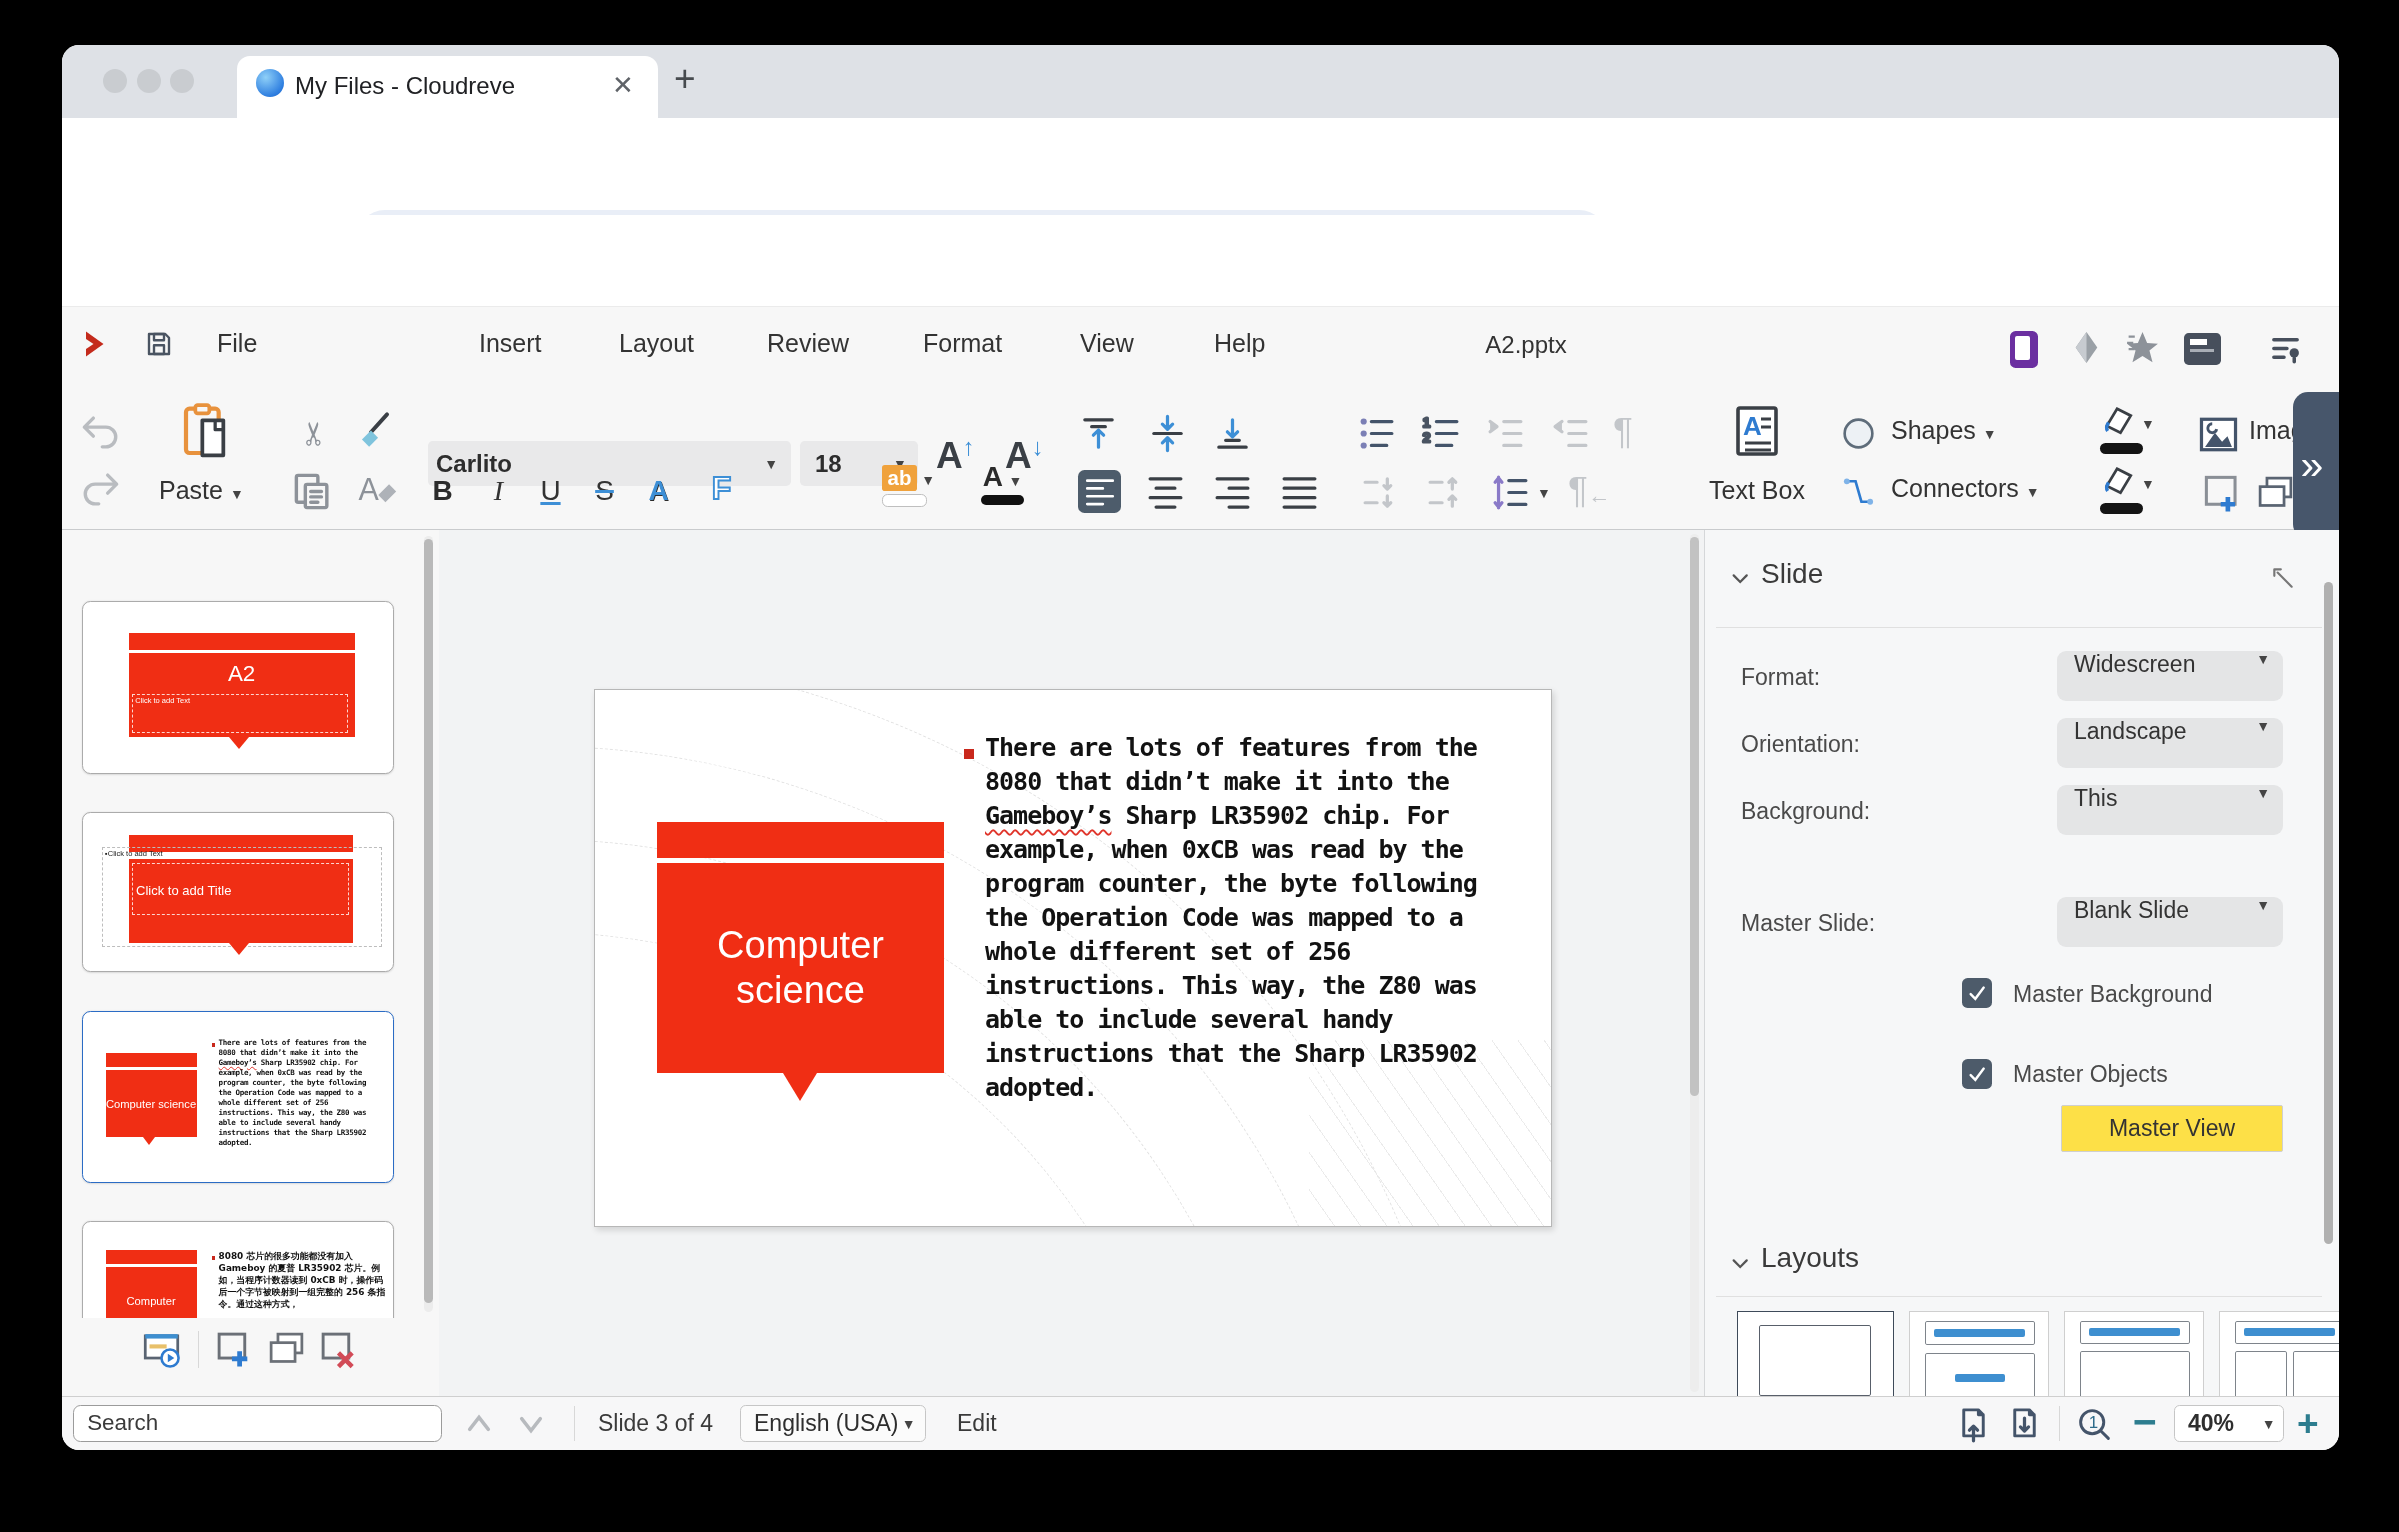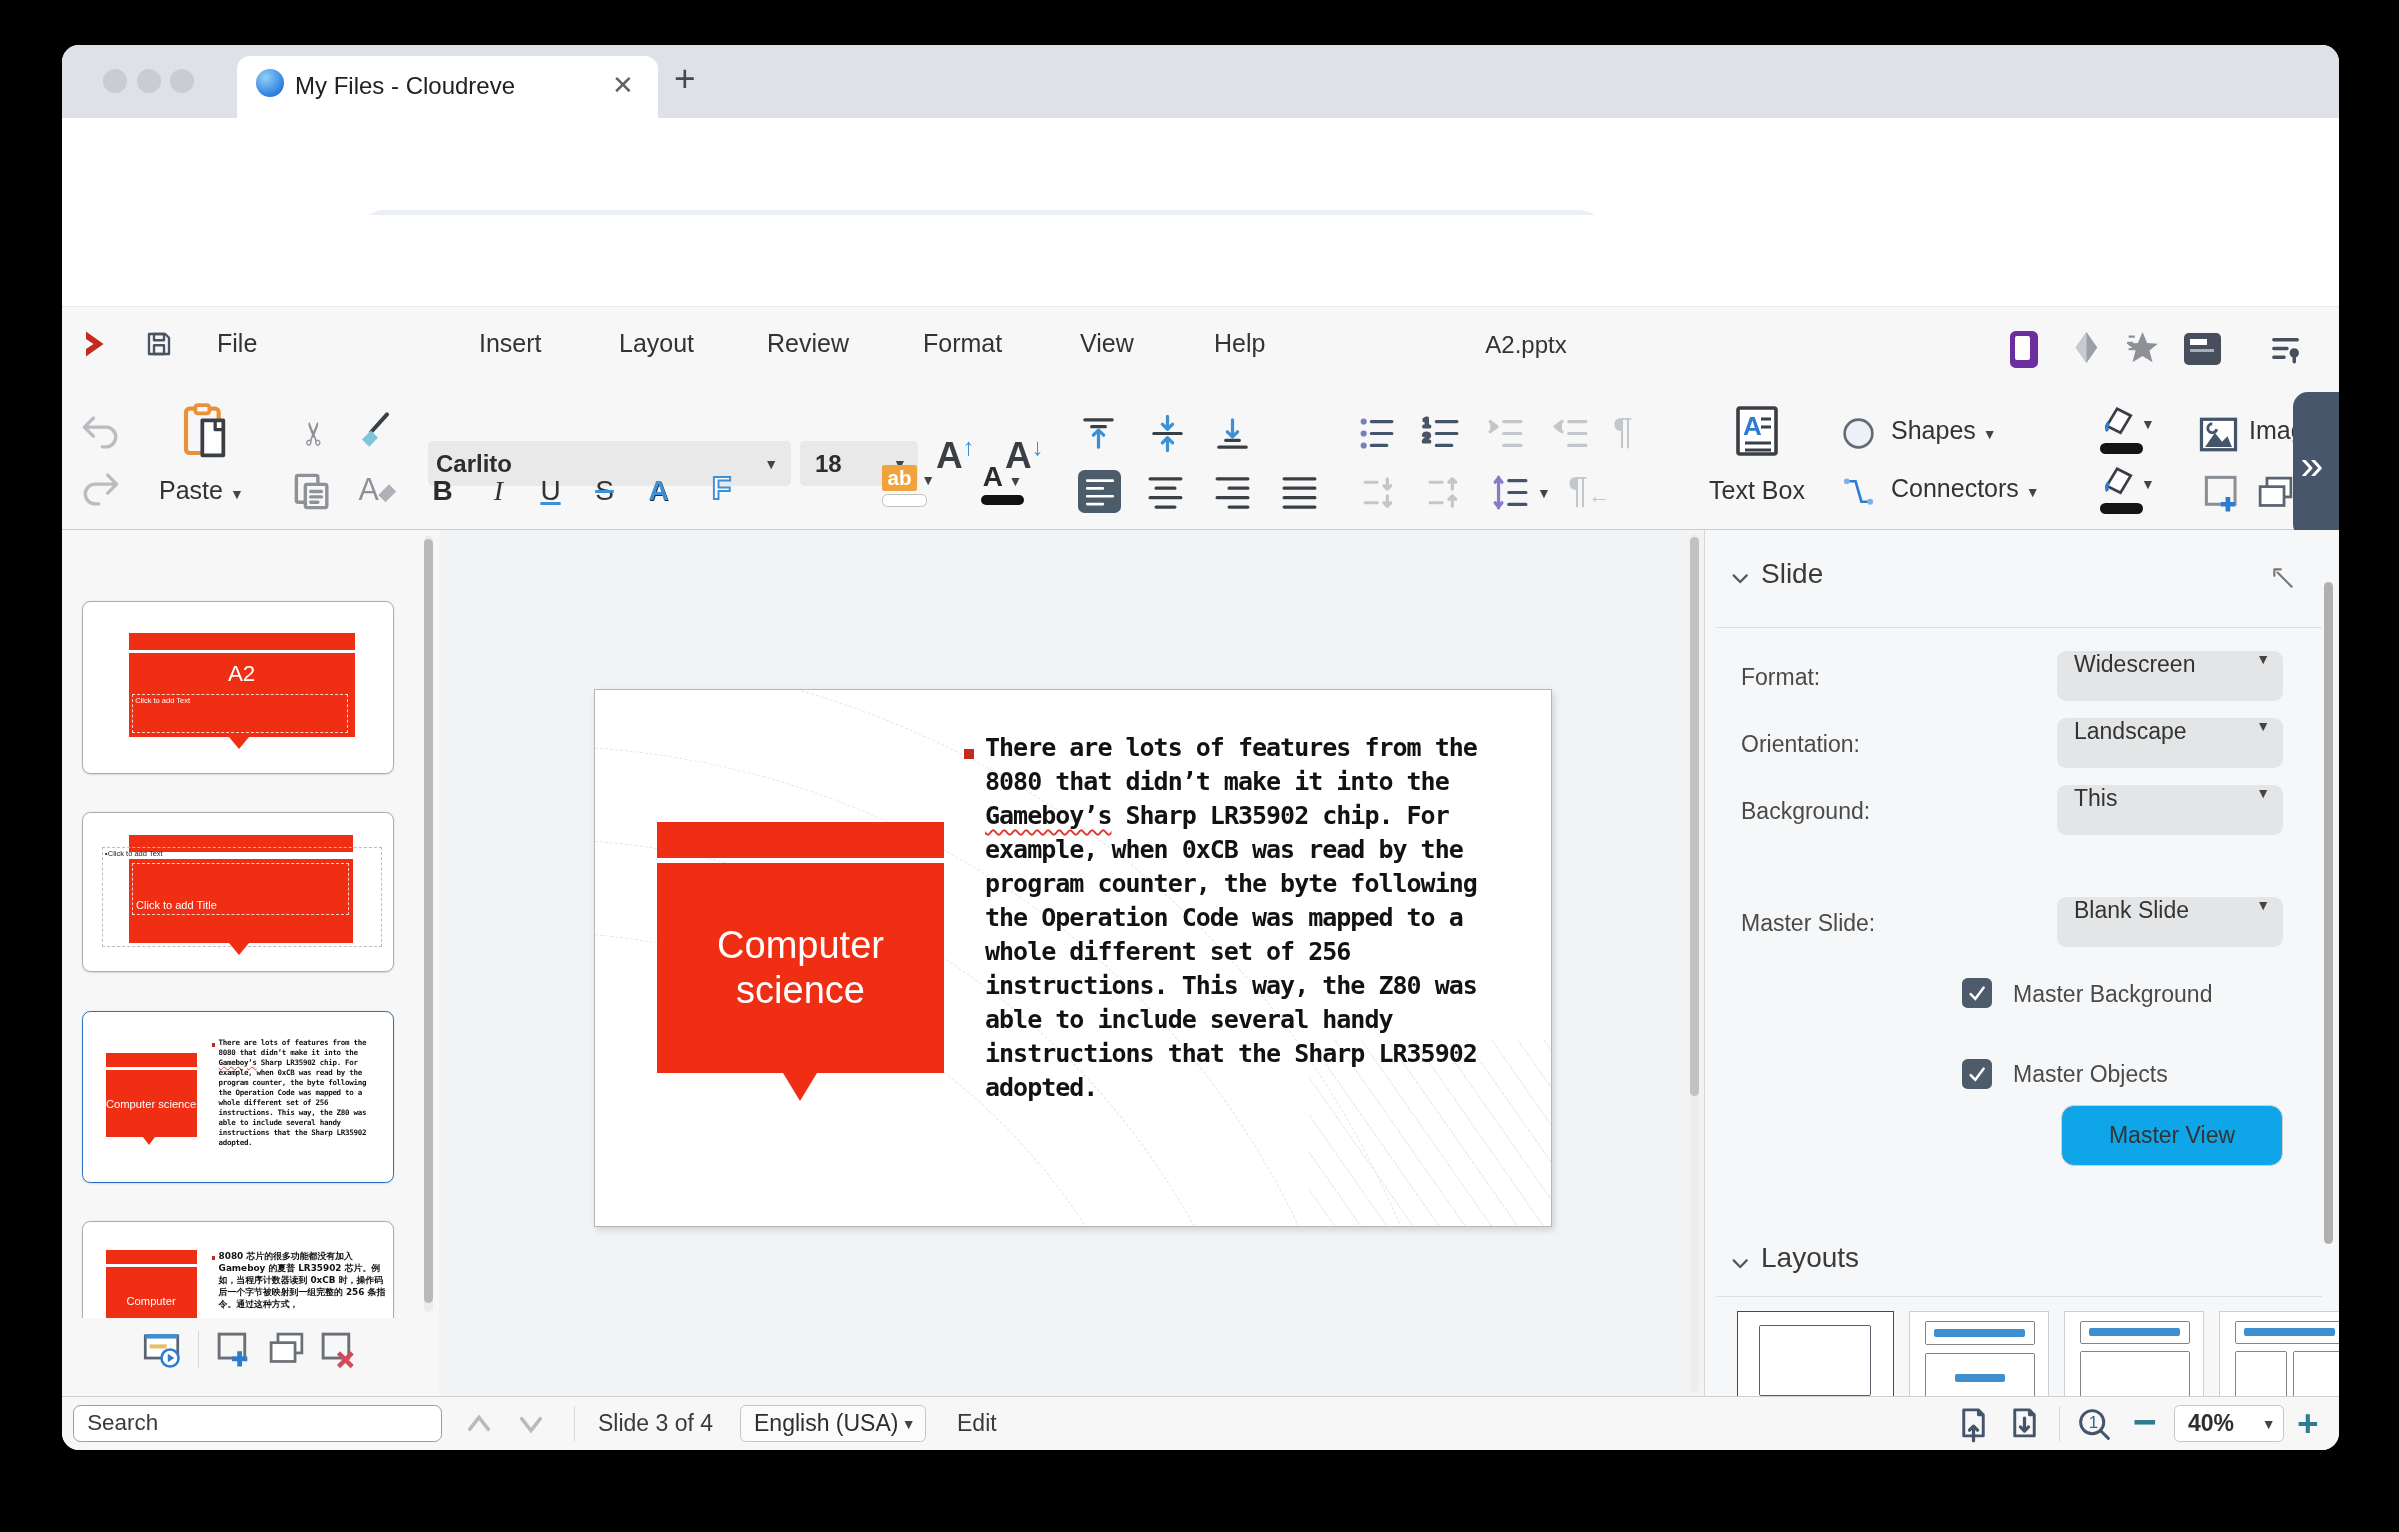--- a/index.html
+++ b/index.html
@@ -366,21 +366,21 @@
           <div class="abs" style="left:146px;top:135px;width:0;height:0;border-left:10.3px solid transparent;border-right:10.3px solid transparent;border-top:12px solid #F02E14"></div>
         </div>
 
         <div class="abs thumb" style="top:282px;height:160px">
           <div class="abs red" style="left:46px;top:22.4px;width:224px;height:17px"></div>
           <div class="abs" style="left:19.6px;top:34px;width:278px;height:98px;border:0.9px dashed #BDBDBD">
             <div style="font-size:7.5px;color:#222;margin:0.9px 0 0 1.9px">▪<span>Click to add Text</span></div>
           </div>
           <div class="abs red" style="left:46px;top:46px;width:224px;height:84px">
             <div class="abs" style="left:3.7px;top:3.7px;right:3.7px;bottom:28px;border:0.9px dashed rgba(255,255,255,.8)"></div>
-            <div class="abs" style="left:7.5px;top:40px;color:#fff;font-size:11px">Click to add Title</div>
+            <div class="abs" style="left:7.5px;top:24px;color:#fff;font-size:13px">Click to add Title</div>
           </div>
           <div class="abs" style="left:146px;top:130px;width:0;height:0;border-left:10.3px solid transparent;border-right:10.3px solid transparent;border-top:12px solid #F02E14"></div>
         </div>
 
         <div class="abs thumb" style="top:481px;height:172px;border:1.9px solid #2B6CC5">
           <div class="abs red" style="left:23px;top:41px;width:91px;height:14px"></div>
           <div class="abs red" style="left:23px;top:58px;width:91px;height:67px;display:flex;align-items:center;justify-content:center;text-align:center;color:#fff;font-size:11.2px;line-height:12px">Computer science</div>
           <div class="abs" style="left:60px;top:125px;width:0;height:0;border-left:6.5px solid transparent;border-right:6.5px solid transparent;border-top:8.4px solid #F02E14"></div>
           <div class="abs" style="left:129px;top:31px;width:3.7px;height:3.7px;background:#C9281C"></div>
           <div class="abs minitext" style="left:136px;top:26px;width:168px;font-size:7.5px;letter-spacing:-0.3px;line-height:10px">There are lots of features from the
@@ -506,21 +506,21 @@
           </svg>
         </div>
       <div class="abs plabel" style="left:308px;top:451px">Master Background</div>
       <div class="abs cbox" style="left:257px;top:529px">
           <svg width="22.4" height="22.4" viewBox="0 0 24 24" fill="none" stroke="#fff" stroke-width="2.6" stroke-linecap="round">
             <path d="M5 13 L10 18 L19 6"></path>
           </svg>
         </div>
       <div class="abs plabel" style="left:308px;top:531px">Master Objects</div>
 
-      <div class="abs" style="left:356px;top:575px;width:222px;height:61px;background:#0ea5e9;border:0.9px solid #CFCFCF;border-radius:13px;display:flex;align-items:center;justify-content:center;font-size:23px;color:#333;box-sizing:border-box">Master View</div>
+      <div class="abs" style="left:356px;top:575px;width:222px;height:47px;background:#fde047;border:0.9px solid #CFCFCF;border-radius:2px;display:flex;align-items:center;justify-content:center;font-size:23px;color:#333;box-sizing:border-box">Master View</div>
 
       <svg class="abs" style="left:24px;top:722px" width="22.4" height="22.4" viewBox="0 0 24 24" fill="none" stroke="#555" stroke-width="2.4" stroke-linecap="round">
           <path d="M5 9 L12 16 L19 9"></path>
         </svg>
       <div class="abs" style="left:56px;top:712px;font-size:28px;color:#3A3A3A">Layouts</div>
       <div class="abs" style="left:11.2px;top:766px;width:606px;height:0.9px;background:#E0E0E0"></div>
 
       <div class="abs laycard" style="left:32px;width:157px;border:1.9px solid #3E4A59">
         <div class="layin" style="left:20.5px;top:13px;width:112px;height:71px;border-color:#585F6A"></div>
       </div>

